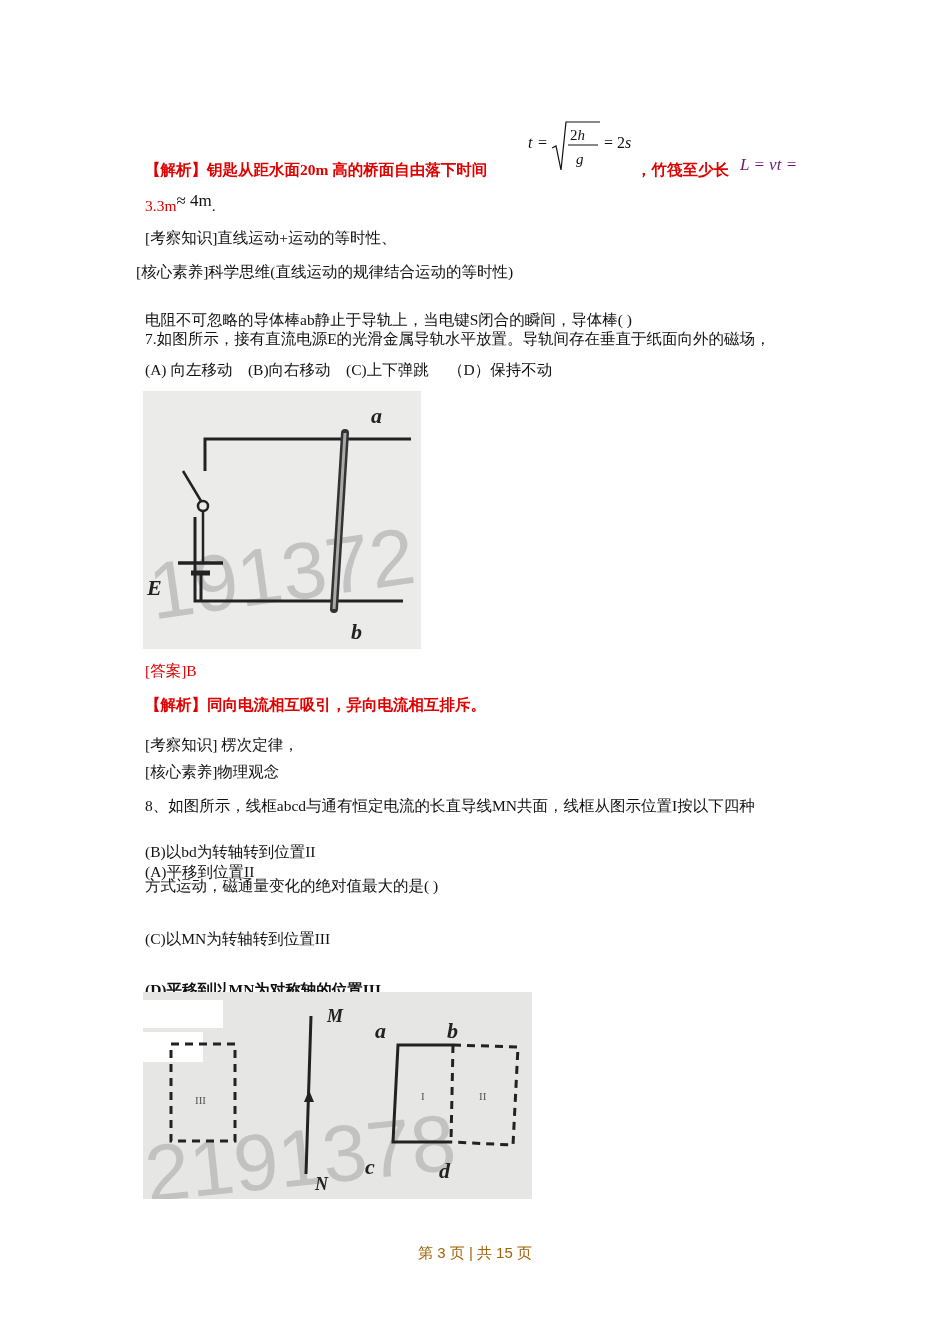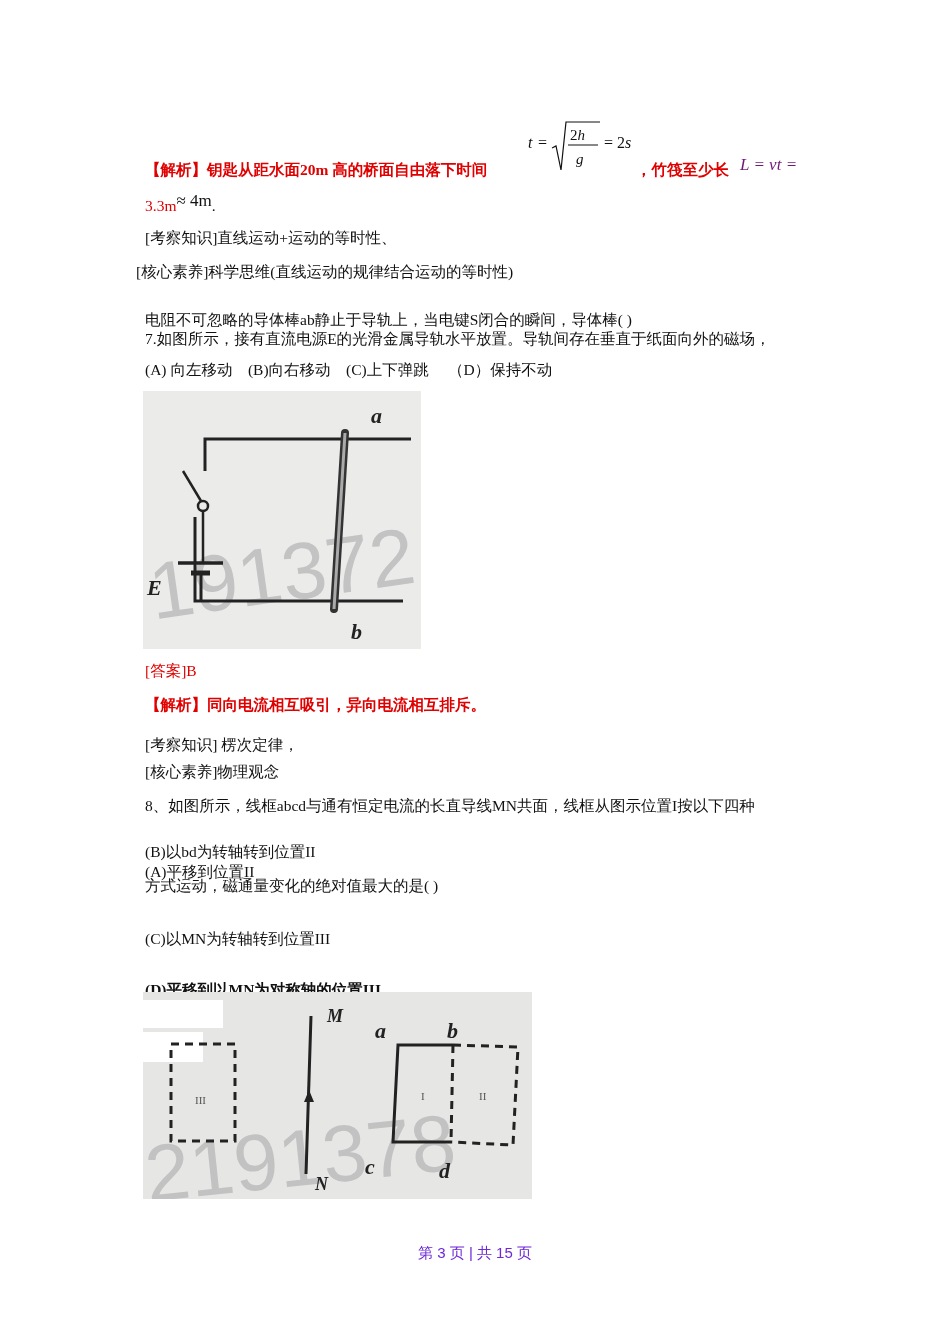--- a/index.html
+++ b/index.html
@@ -6,21 +6,21 @@
   body { width: 950px; height: 1344px; position: relative; overflow: hidden;
          font-family: "Liberation Serif", "DejaVu Serif", serif; color: #111; }
   .line { position: absolute; left: 145px; font-size: 15.5px; white-space: nowrap; line-height: 20px; }
   .red { color: #e00000; }
   .bold { font-weight: bold; }
   .math { font-family: Liberation Serif, serif; font-style: italic; color: #701a75; font-size: 16px; }
   .formula-t { position: absolute; left: 528px; top: 118px; height: 56px; }
   .formula-L { position: absolute; left: 740px; top: 155px; font-size: 17px; }
   .fig { position: absolute; background: #ecedeb; overflow: hidden; }
   .footer { position: absolute; left: 0; width: 950px; top: 1244px; text-align: center;
-            font-family: "Liberation Sans", "DejaVu Sans", sans-serif; font-size: 15px; color: #6d28d9; }
+            font-family: "Liberation Sans", "DejaVu Sans", sans-serif; font-size: 15px; color: #a16207; }
   .approx { color: #111; font-size: 17px; text-align: center; }
 </style>
 </head>
 <body>
 
 <div class="line red bold" style="top:160px;">
   <span>【解析】</span><span>钥匙从距水面20m 高的桥面自由落下时间</span>
 </div>
 
 <div class="formula-t">

